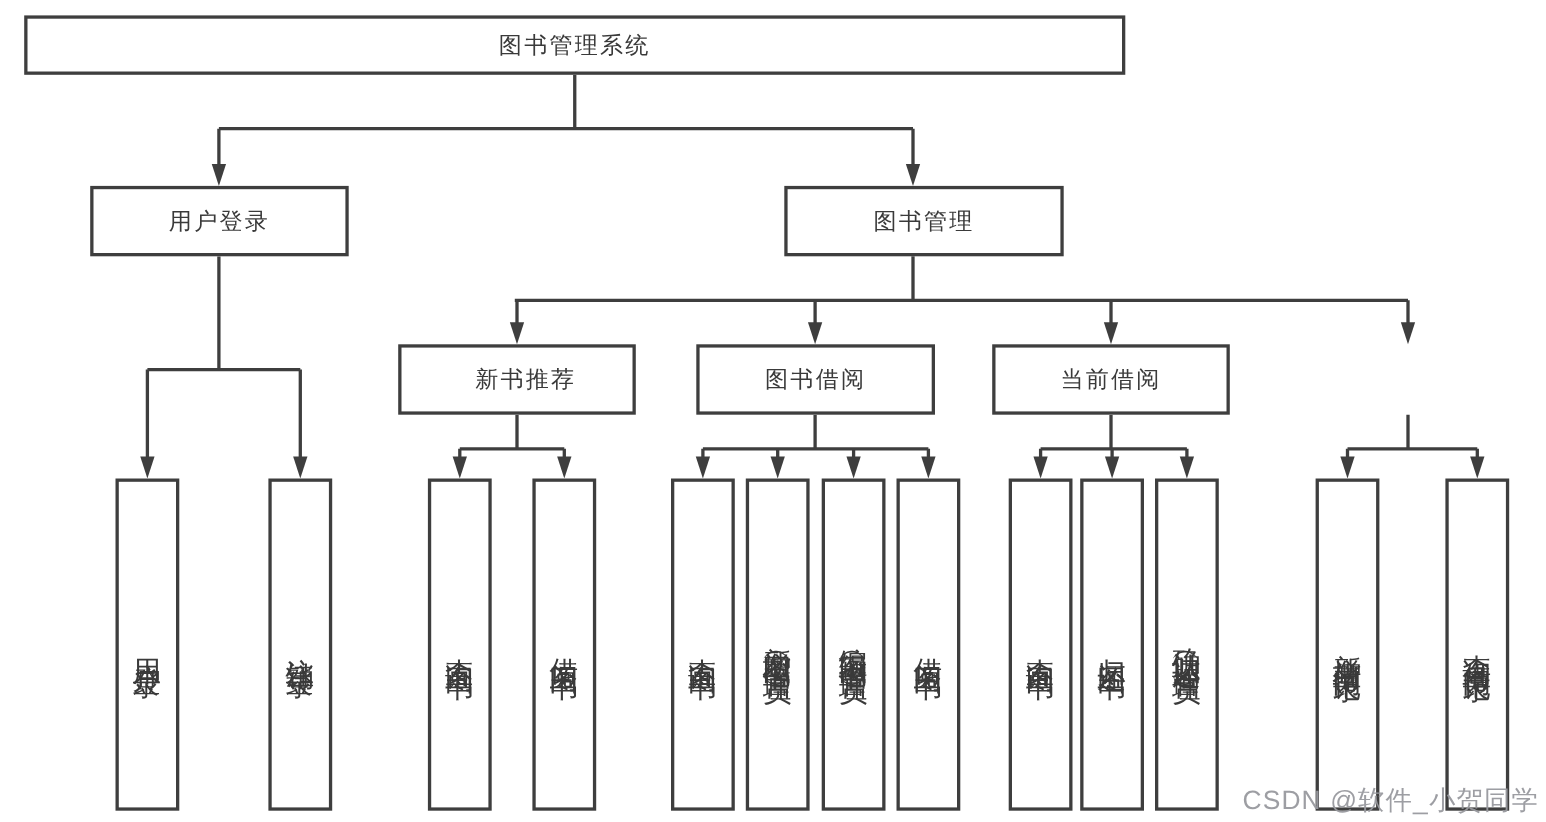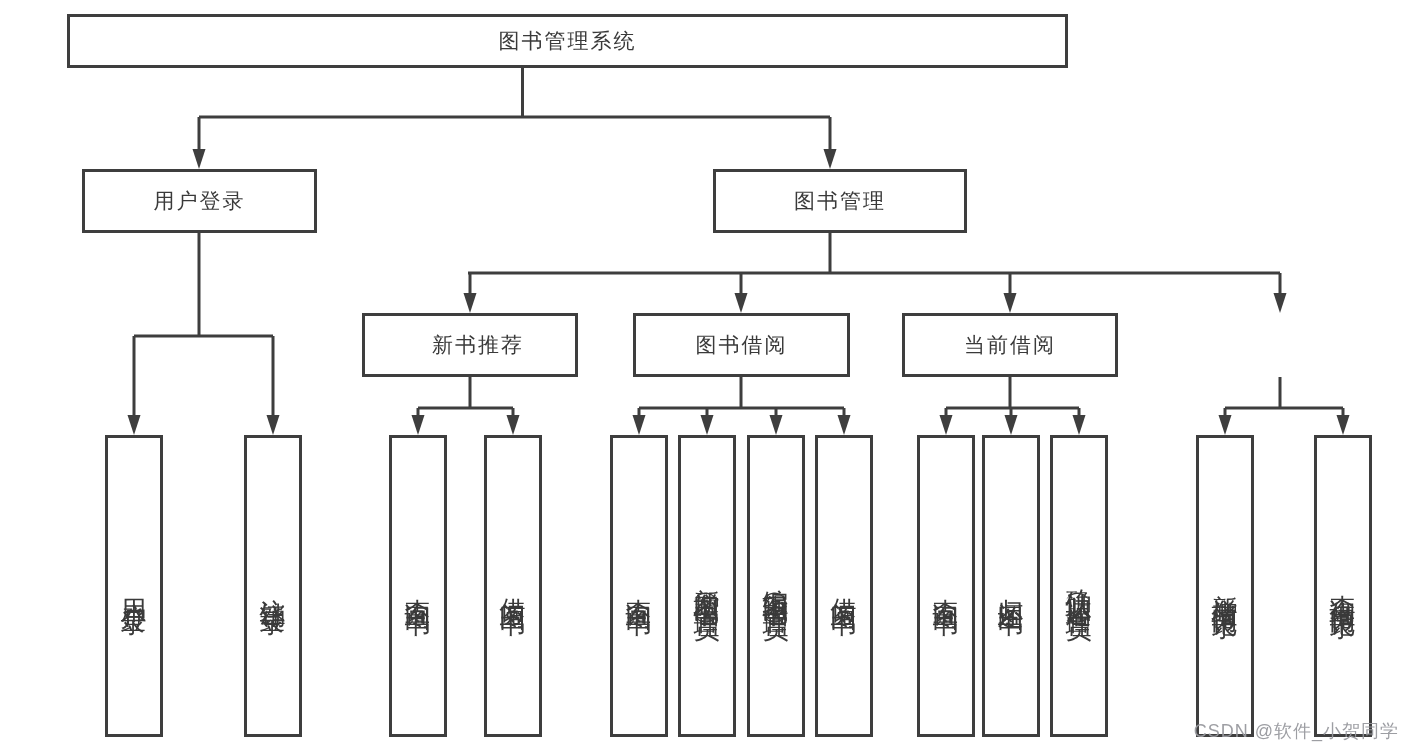--- a/index.html
+++ b/index.html
@@ -29,21 +29,21 @@
     color: #3a3a3a;
     display: flex;
     align-items: center;
     justify-content: center;
   }
   .hbox {
     font-size: 21px;
     letter-spacing: 2px;
     white-space: nowrap;
   }
-  .root  { left: 22px;  top: 14px;  width: 1001px; height: 54px; margin-left: 45px; }
+  .root  { left: 22px;  top: 14px;  width: 1001px; height: 54px; }
   .l2a   { left: 82px;  top: 169px; width: 235px;  height: 64px; }
   .l2b   { left: 713px; top: 169px; width: 254px;  height: 64px; }
   .l3a   { left: 362px;  top: 313px; width: 216px; height: 64px; padding-left: 16px; }
   .l3b   { left: 633px;  top: 313px; width: 217px; height: 64px; }
   .l3c   { left: 902px;  top: 313px; width: 216px; height: 64px; }
   .l3d   { left: 1173px; top: 313px; width: 215px; height: 64px; }
   .leaf {
     top: 435px;
     width: 58px;
     height: 302px;
@@ -67,21 +67,21 @@
   .lf8  { left: 815px; }
   .lf9  { left: 917px; }
   .lf10 { left: 982px; }
   .lf11 { left: 1050px; }
   .lf12 { left: 1196px; }
   .lf13 { left: 1314px; }
   .watermark {
     position: absolute;
     right: 6px;
     bottom: 4px;
-    font-size: 18px;
+    font-size: 24px;
     color: rgba(152, 153, 158, 0.95);
     letter-spacing: 1px;
     white-space: nowrap;
     z-index: 5;
   }
   .line {
     stroke: #3e3e3e;
     stroke-width: 3;
     fill: none;
   }

